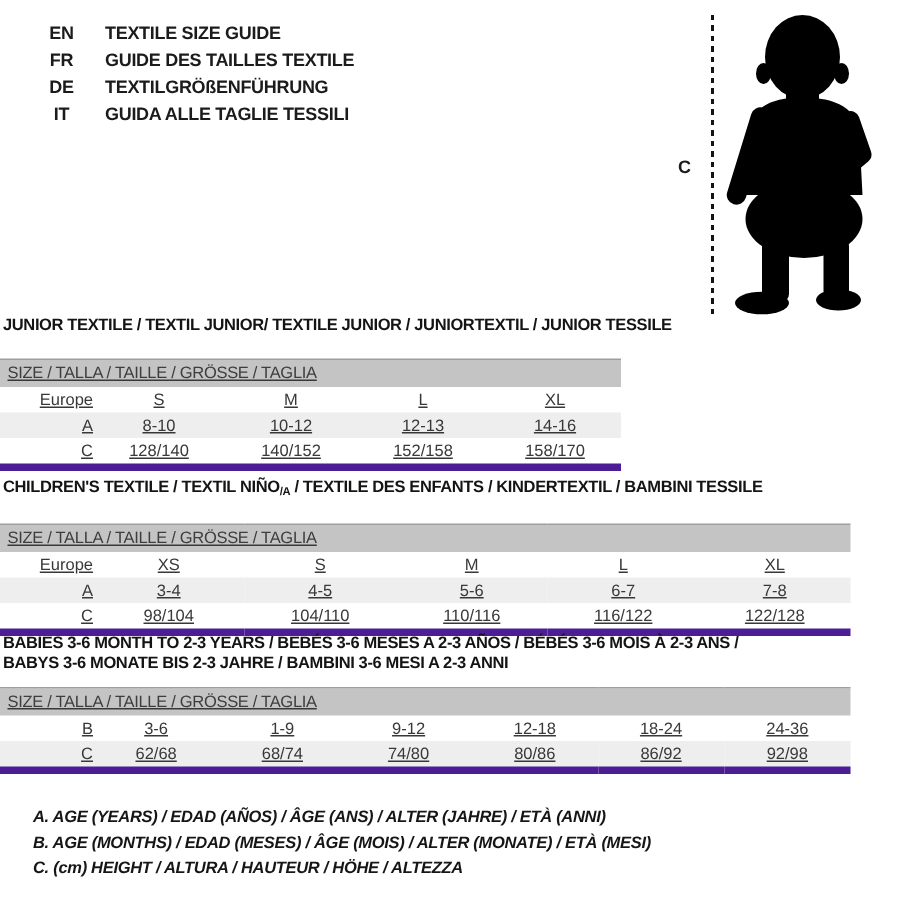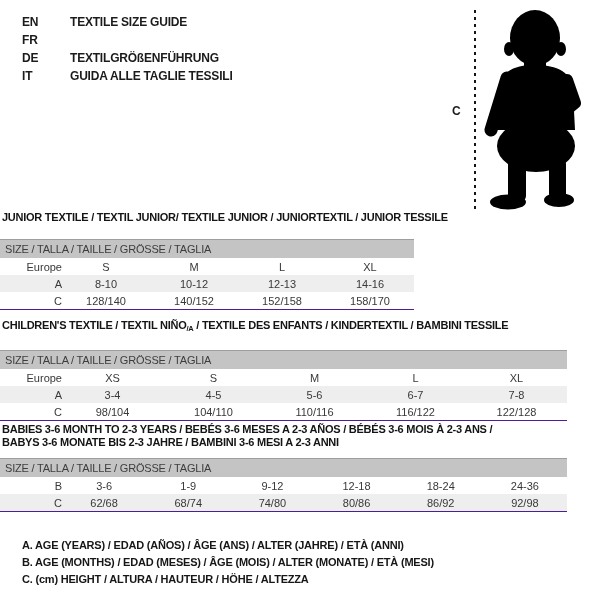--- a/index.html
+++ b/index.html
@@ -4,21 +4,21 @@
 <style>
   html,body{margin:0;padding:0;background:#ffffff;}
   .canvas{
     position:relative;width:600px;height:600px;background:#ffffff;overflow:hidden;
     font-family:"Liberation Sans","DejaVu Sans",sans-serif;color:#1b1b1b;
   }
 
   
   .lang-list{position:absolute;left:22px;top:13px;}
   .lang-row{display:flex;height:18px;line-height:18px;font-weight:bold;font-size:12px;letter-spacing:-0.2px;}
-  .lang-code{width:38px;flex:0 0 38px;}
+  .lang-code{width:38px;flex:0 0 38px;text-align:center;}
   .lang-title{white-space:nowrap;margin-left:10px;}
 
   
   .figure-block{position:absolute;left:448px;top:6px;width:150px;height:206px;}
   .dashed-line{
     position:absolute;left:26px;top:4px;width:2px;height:200px;
     background:repeating-linear-gradient(to bottom,#141414 0px,#141414 3.5px,transparent 3.5px,transparent 7px);
   }
   .figure-label{position:absolute;left:4px;top:98px;font-weight:bold;font-size:12px;}
   .baby-svg{position:absolute;left:33px;top:2px;}
@@ -30,48 +30,49 @@
   .t3{top:423px;width:567px;}
   .table-title{
     font-weight:bold;font-size:11px;line-height:13px;letter-spacing:-0.25px;
     white-space:nowrap;margin:0 0 15px 2px;color:#141414;
   }
   .t2 .table-title{margin-bottom:15px;}
   .t3 .table-title{margin-bottom:9px;}
   .title-sub{font-size:7.5px;vertical-align:-2px;}
   table.sz{
     width:100%;border-collapse:collapse;table-layout:fixed;
-    font-size:11px;color:#383838;border-bottom:1px solid #4c1d95;
+    font-size:11px;color:#383838;border-bottom:5px solid #4c1d95;text-decoration:underline;
   }
   table.sz th{
     background:#c4c4c4;border-top:1px solid #9e9e9e;color:#3d3d3d;
     font-weight:normal;text-align:left;padding:2px 0 2px 5px;height:14px;
     font-size:11px;letter-spacing:-0.2px;
   }
   table.sz td{height:17px;text-align:center;padding:0;white-space:nowrap;}
   table.sz td.rowlabel{text-align:right;padding-left:5px;}
   table.sz tbody tr:nth-child(2n){background:#eeeeee;}
   col.c-label{width:62px;}
 
   
   .footnotes{position:absolute;left:22px;top:537px;}
-  .footnote{font-weight:bold;font-size:11px;line-height:17px;letter-spacing:-0.2px;white-space:nowrap;color:#161616;}
+  .footnote{font-weight:bold;font-size:11px;line-height:17px;letter-spacing:-0.2px;white-space:nowrap;color:#161616;font-style:italic;}
 </style>
 </head>
 <body>
 
 <div class="canvas">
 
   <section class="lang-list">
     <div class="lang-row">
       <span class="lang-code">EN</span>
       <span class="lang-title">TEXTILE SIZE GUIDE</span>
     </div>
     <div class="lang-row">
       <span class="lang-code">FR</span>
+      <span class="lang-title">GUIDE DES TAILLES TEXTILE</span>
     </div>
     <div class="lang-row">
       <span class="lang-code">DE</span>
       <span class="lang-title">TEXTILGRÖßENFÜHRUNG</span>
     </div>
     <div class="lang-row">
       <span class="lang-code">IT</span>
       <span class="lang-title">GUIDA ALLE TAGLIE TESSILI</span>
     </div>
   </section>

